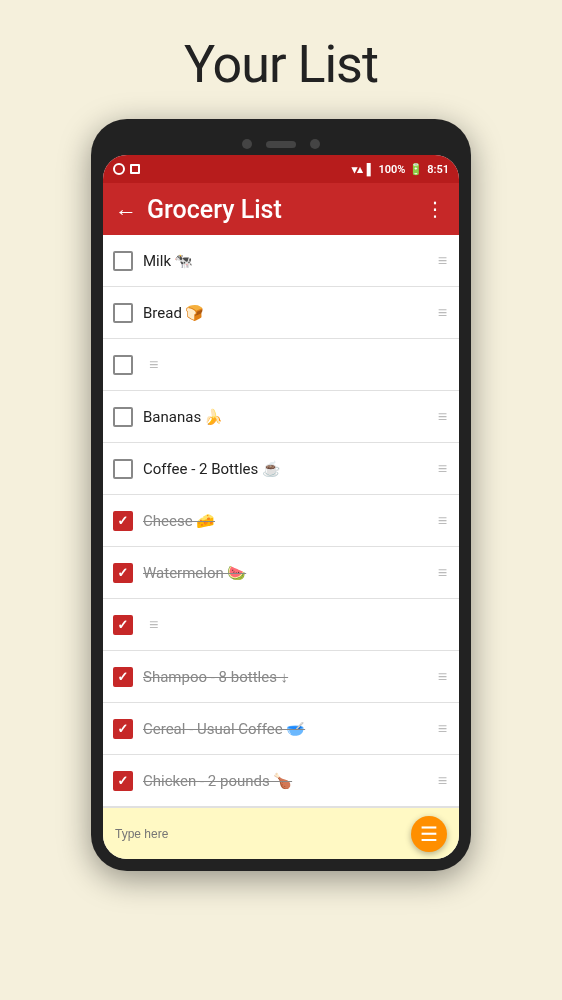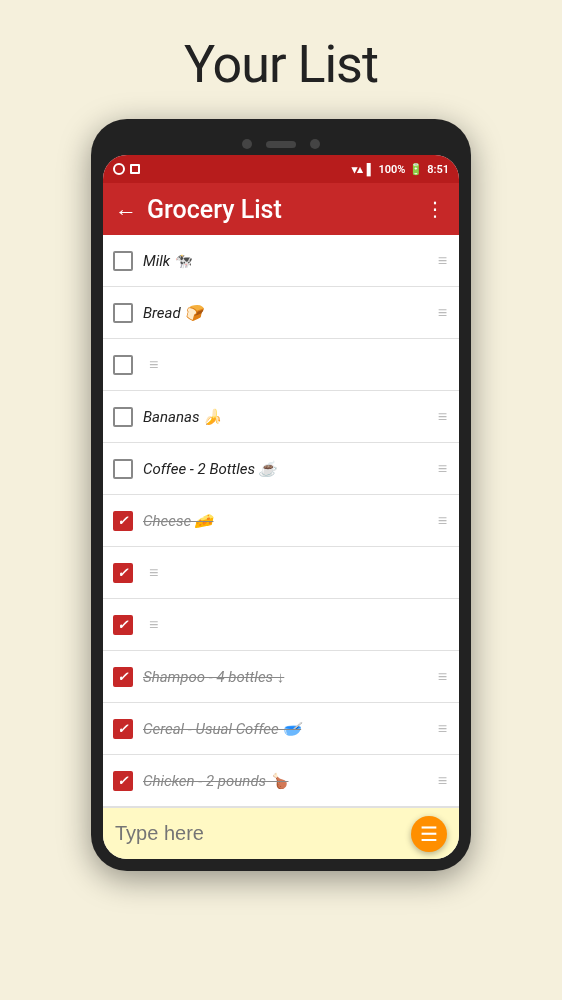--- a/index.html
+++ b/index.html
@@ -88,21 +88,20 @@
     .toolbar-menu {
       color: #fff;
       font-size: 20px;
       cursor: pointer;
       letter-spacing: 2px;
     }
     .list-container {
       flex: 1;
       background: #fff;
       overflow: hidden;
-      font-style: italic;
     }
     .list-item {
       display: flex;
       align-items: center;
       padding: 12px 12px 12px 10px;
       border-bottom: 1px solid #e0e0e0;
       min-height: 52px;
     }
     .list-item-checkbox {
       width: 20px; height: 20px;
@@ -162,21 +161,21 @@
     .bottom-bar {
       background: #fff9c4;
       display: flex;
       align-items: center;
       padding: 8px 12px;
       height: 52px;
       border-top: 1px solid #e0e0e0;
     }
     .type-here-input {
       flex: 1;
-      font-size: 20px;
+      font-size: 12px;
       color: #aaa;
       background: transparent;
       border: none;
       outline: none;
     }
     .fab-btn {
       width: 36px; height: 36px;
       background: #ff8f00;
       border-radius: 50%;
       display: flex;
@@ -246,29 +245,30 @@
           <span class="list-item-text">Coffee - 2 Bottles ☕</span>
           <span class="drag-handle">≡</span>
         </div>
         <div class="list-item">
           <div class="list-item-checkbox checked"></div>
           <span class="list-item-text strikethrough">Cheese 🧀</span>
           <span class="drag-handle">≡</span>
         </div>
         <div class="list-item">
           <div class="list-item-checkbox checked"></div>
-          <span class="drag-handle">≡</span>
-        </div>
-        <div class="list-item">
-          <div class="list-item-checkbox checked"></div>
-          <span class="drag-handle">≡</span>
-        </div>
-        <div class="list-item">
-          <div class="list-item-checkbox checked"></div>
-          <span class="list-item-text strikethrough">Shampoo - 4 bottles ↓</span>
+          <span class="list-item-text strikethrough">Watermelon 🍉</span>
+          <span class="drag-handle">≡</span>
+        </div>
+        <div class="list-item">
+          <div class="list-item-checkbox checked"></div>
+          <span class="drag-handle">≡</span>
+        </div>
+        <div class="list-item">
+          <div class="list-item-checkbox checked"></div>
+          <span class="list-item-text strikethrough">Shampoo - 8 bottles ↓</span>
           <span class="drag-handle">≡</span>
         </div>
         <div class="list-item">
           <div class="list-item-checkbox checked"></div>
           <span class="list-item-text strikethrough">Cereal - Usual Coffee 🥣</span>
           <span class="drag-handle">≡</span>
         </div>
         <div class="list-item">
           <div class="list-item-checkbox checked"></div>
           <span class="list-item-text strikethrough">Chicken - 2 pounds 🍗</span>

